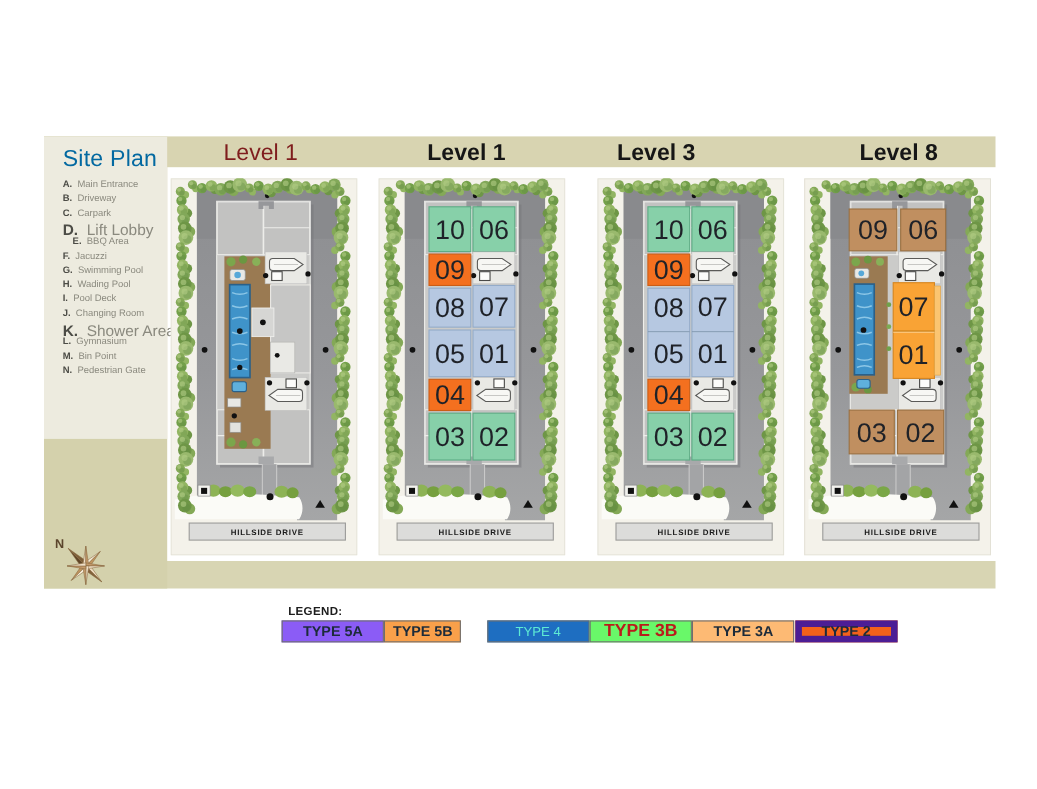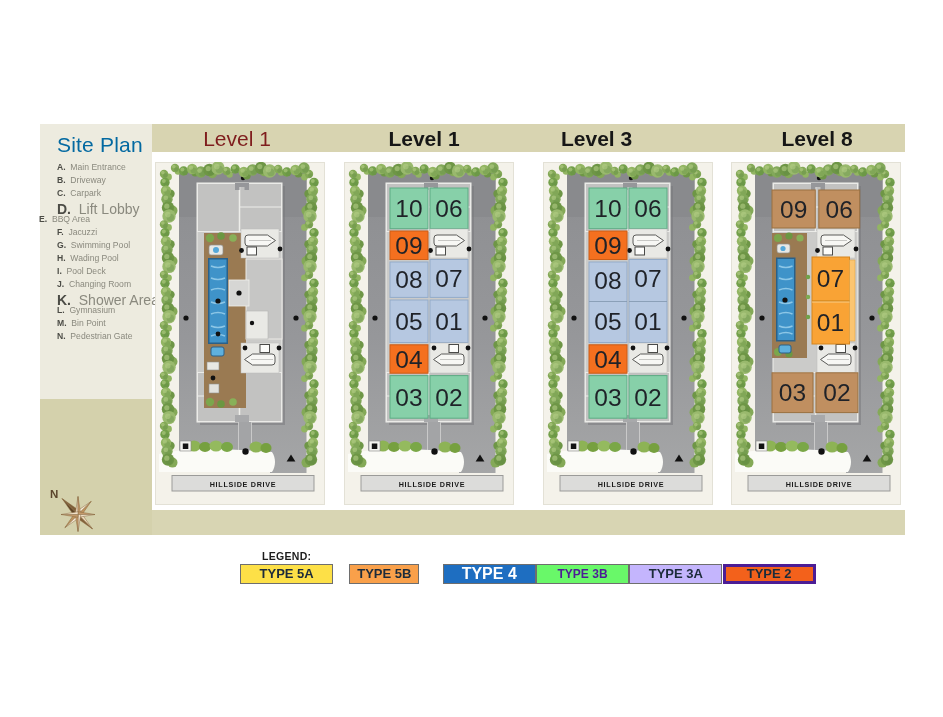--- a/index.html
+++ b/index.html
@@ -390,21 +390,21 @@
 <div style="position:absolute;left:40px;top:124px;width:112px;height:411px;background:#d4d1ac"></div>
 
 <div style="position:absolute;left:40px;top:124px;width:112px;height:275px;background:#edebdf"></div>
 
 <div style="position:absolute;left:57px;top:132.5px;font-size:21px;font-weight:normal;color:#0369a1;letter-spacing:0.2px">Site Plan</div>
 
 <div style="position:absolute;left:57px;top:161.5px;width:110px;font-size:8.6px;color:#8a897e"><b style="color:#4c4c46">A.</b>&nbsp;&nbsp;Main Entrance</div>
 <div style="position:absolute;left:57px;top:174.5px;width:110px;font-size:8.6px;color:#8a897e"><b style="color:#4c4c46">B.</b>&nbsp;&nbsp;Driveway</div>
 <div style="position:absolute;left:57px;top:187.5px;width:110px;font-size:8.6px;color:#8a897e"><b style="color:#4c4c46">C.</b>&nbsp;&nbsp;Carpark</div>
 <div style="position:absolute;left:57px;top:200.5px;width:110px;font-size:14px;color:#8a897e"><b style="color:#4c4c46">D.</b>&nbsp;&nbsp;Lift Lobby</div>
-<div style="position:absolute;left:39px;top:213.5px;width:110px;font-size:8.6px;color:#8a897e"><b style="color:#4c4c46">E.</b>&nbsp;&nbsp;BBQ Area</div>
+<div style="position:absolute;left:66px;top:213.5px;width:110px;font-size:8.6px;color:#8a897e"><b style="color:#4c4c46">E.</b>&nbsp;&nbsp;BBQ Area</div>
 <div style="position:absolute;left:57px;top:226.5px;width:110px;font-size:8.6px;color:#8a897e"><b style="color:#4c4c46">F.</b>&nbsp;&nbsp;Jacuzzi</div>
 <div style="position:absolute;left:57px;top:239.5px;width:110px;font-size:8.6px;color:#8a897e"><b style="color:#4c4c46">G.</b>&nbsp;&nbsp;Swimming Pool</div>
 <div style="position:absolute;left:57px;top:252.5px;width:110px;font-size:8.6px;color:#8a897e"><b style="color:#4c4c46">H.</b>&nbsp;&nbsp;Wading Pool</div>
 <div style="position:absolute;left:57px;top:265.5px;width:110px;font-size:8.6px;color:#8a897e"><b style="color:#4c4c46">I.</b>&nbsp;&nbsp;Pool Deck</div>
 <div style="position:absolute;left:57px;top:278.5px;width:110px;font-size:8.6px;color:#8a897e"><b style="color:#4c4c46">J.</b>&nbsp;&nbsp;Changing Room</div>
 <div style="position:absolute;left:57px;top:291.5px;width:110px;font-size:14px;color:#8a897e"><b style="color:#4c4c46">K.</b>&nbsp;&nbsp;Shower Area</div>
 <div style="position:absolute;left:57px;top:304.5px;width:110px;font-size:8.6px;color:#8a897e"><b style="color:#4c4c46">L.</b>&nbsp;&nbsp;Gymnasium</div>
 <div style="position:absolute;left:57px;top:317.5px;width:110px;font-size:8.6px;color:#8a897e"><b style="color:#4c4c46">M.</b>&nbsp;&nbsp;Bin Point</div>
 <div style="position:absolute;left:57px;top:330.5px;width:110px;font-size:8.6px;color:#8a897e"><b style="color:#4c4c46">N.</b>&nbsp;&nbsp;Pedestrian Gate</div>
 
@@ -638,23 +638,23 @@
 
 <rect x="41" y="210.8" width="41" height="39.8" fill="#c08f60" stroke="#9a7040" stroke-width="1"></rect>
     <text x="61.5" y="239.4" text-anchor="middle" style="font-family:&quot;Liberation Sans&quot;,sans-serif;font-weight:400;font-size:24.5px" fill="#1f2228">03</text>
 
 <rect x="84.9" y="210.8" width="42" height="39.8" fill="#c08f60" stroke="#9a7040" stroke-width="1"></rect>
     <text x="105.9" y="239.4" text-anchor="middle" style="font-family:&quot;Liberation Sans&quot;,sans-serif;font-weight:400;font-size:24.5px" fill="#1f2228">02</text>
 </svg>
 
 <div style="position:absolute;left:262px;top:550px;font-size:10.5px;font-weight:bold;color:#1c1c1c;letter-spacing:0.3px">LEGEND:</div>
 
-<div style="position:absolute;left:240px;top:563.5px;width:93.3px;height:20.5px;background:#fde047;border:1px solid #6e6e6e;box-sizing:border-box;display:flex;align-items:center;justify-content:center;font-weight:bold;font-size:13px;color:#1c2b3a">TYPE 5A</div>
+<div style="position:absolute;left:256.0px;top:563.5px;width:93.3px;height:20.5px;background:#8b5cf6;border:1px solid #6e6e6e;box-sizing:border-box;display:flex;align-items:center;justify-content:center;font-weight:bold;font-size:13px;color:#1c2b3a">TYPE 5A</div>
 
 <div style="position:absolute;left:349.3px;top:563.5px;width:70px;height:20.5px;background:#f9a04a;border:1px solid #6e6e6e;box-sizing:border-box;display:flex;align-items:center;justify-content:center;font-weight:bold;font-size:13px;color:#1c2b3a">TYPE 5B</div>
 
-<div style="position:absolute;left:442.6px;top:563.5px;width:93.3px;height:20.5px;background:#1e6ec1;border:1px solid #6e6e6e;box-sizing:border-box;display:flex;align-items:center;justify-content:center;font-weight:bold;font-size:16px;color:#ffffff">TYPE 4</div>
-
-<div style="position:absolute;left:535.9px;top:563.5px;width:93.3px;height:20.5px;background:#69f869;border:1px solid #6e6e6e;box-sizing:border-box;display:flex;align-items:center;justify-content:center;font-weight:bold;font-size:12px;color:#4c1d95">TYPE 3B</div>
-
-<div style="position:absolute;left:629.2px;top:563.5px;width:93.3px;height:20.5px;background:#c4b5fd;border:1px solid #6e6e6e;box-sizing:border-box;display:flex;align-items:center;justify-content:center;font-weight:bold;font-size:13px;color:#1c2b3a">TYPE 3A</div>
-
-<div style="position:absolute;left:722.5px;top:563.5px;width:93.3px;height:20.5px;background:#f3611b;border:3px solid #4c1d95;box-sizing:border-box;display:flex;align-items:center;justify-content:center;font-weight:bold;font-size:13px;color:#1c2b3a">TYPE 2</div>
+<div style="position:absolute;left:442.6px;top:563.5px;width:93.3px;height:20.5px;background:#1e6ec1;border:1px solid #6e6e6e;box-sizing:border-box;display:flex;align-items:center;justify-content:center;font-weight:normal;font-size:12px;color:#5eead4">TYPE 4</div>
+
+<div style="position:absolute;left:535.9px;top:563.5px;width:93.3px;height:20.5px;background:#69f869;border:1px solid #6e6e6e;box-sizing:border-box;display:flex;align-items:center;justify-content:center;font-weight:bold;font-size:16px;color:#b91c1c">TYPE 3B</div>
+
+<div style="position:absolute;left:629.2px;top:563.5px;width:93.3px;height:20.5px;background:#fdba74;border:1px solid #6e6e6e;box-sizing:border-box;display:flex;align-items:center;justify-content:center;font-weight:bold;font-size:13px;color:#1c2b3a">TYPE 3A</div>
+
+<div style="position:absolute;left:722.5px;top:563.5px;width:93.3px;height:20.5px;background:#f3611b;border:6px solid #4c1d95;box-sizing:border-box;display:flex;align-items:center;justify-content:center;font-weight:bold;font-size:13px;color:#1c2b3a">TYPE 2</div>
 
 </body></html>

